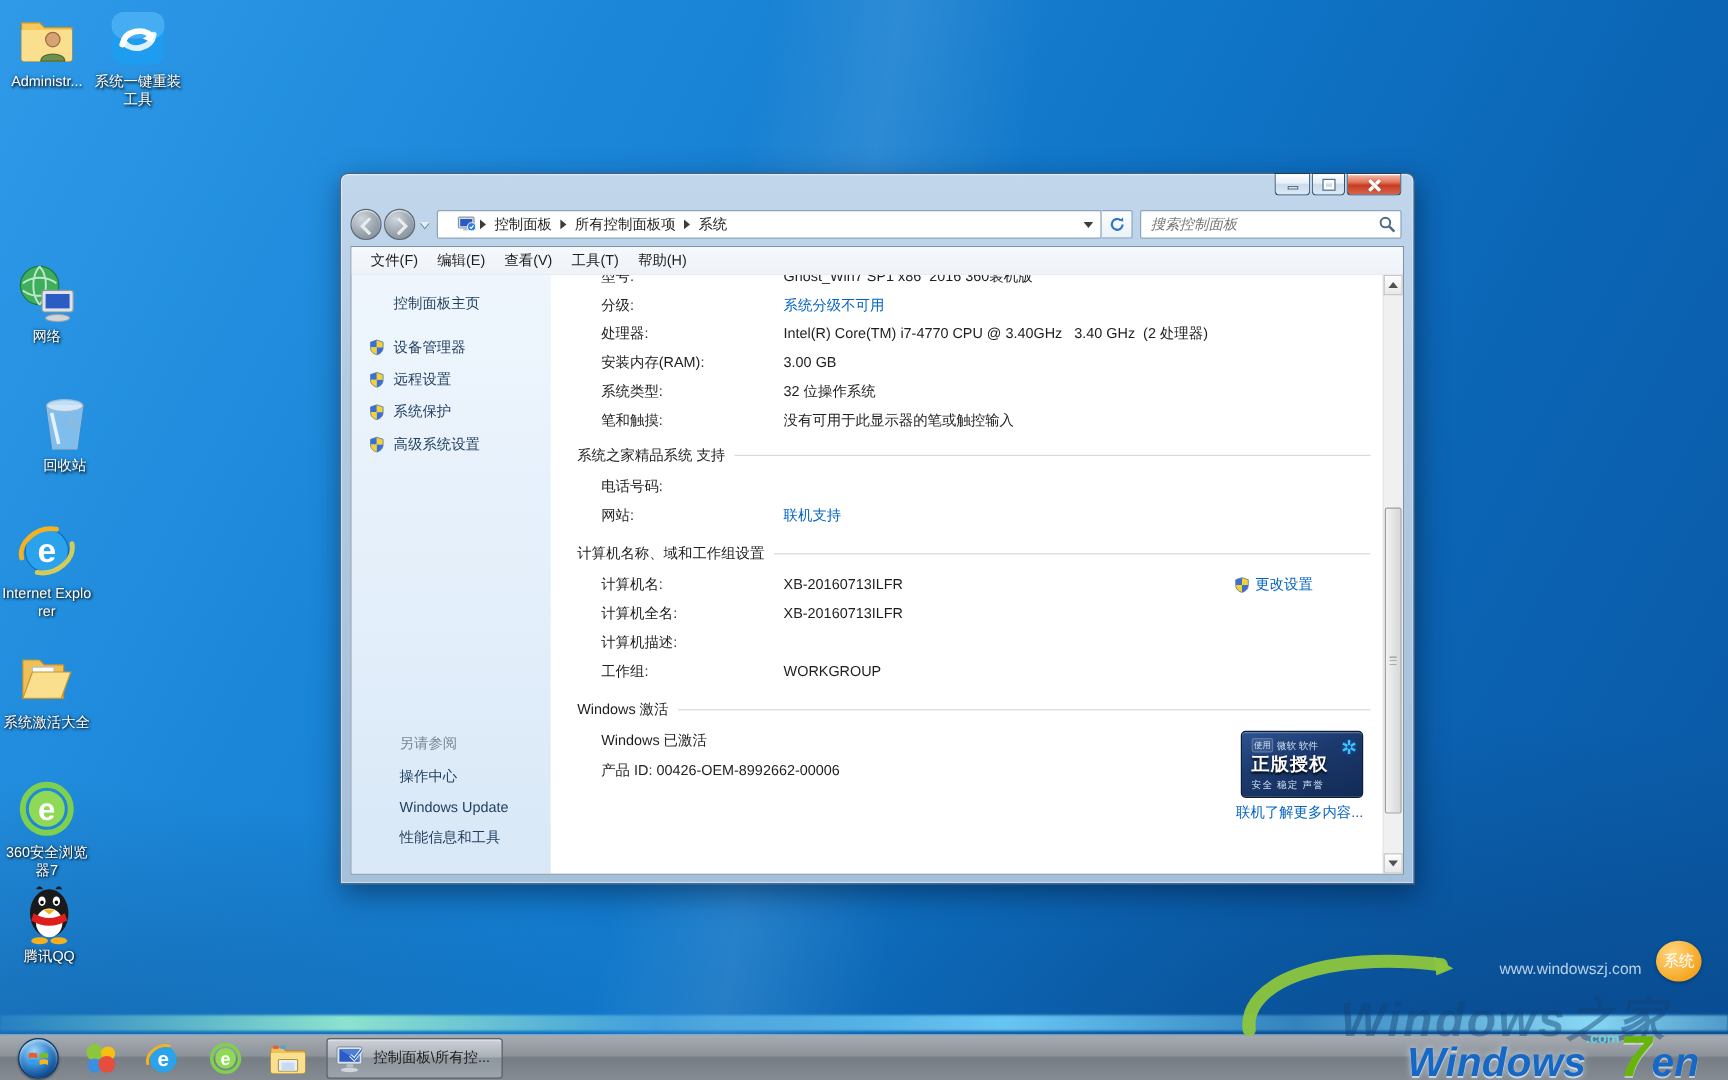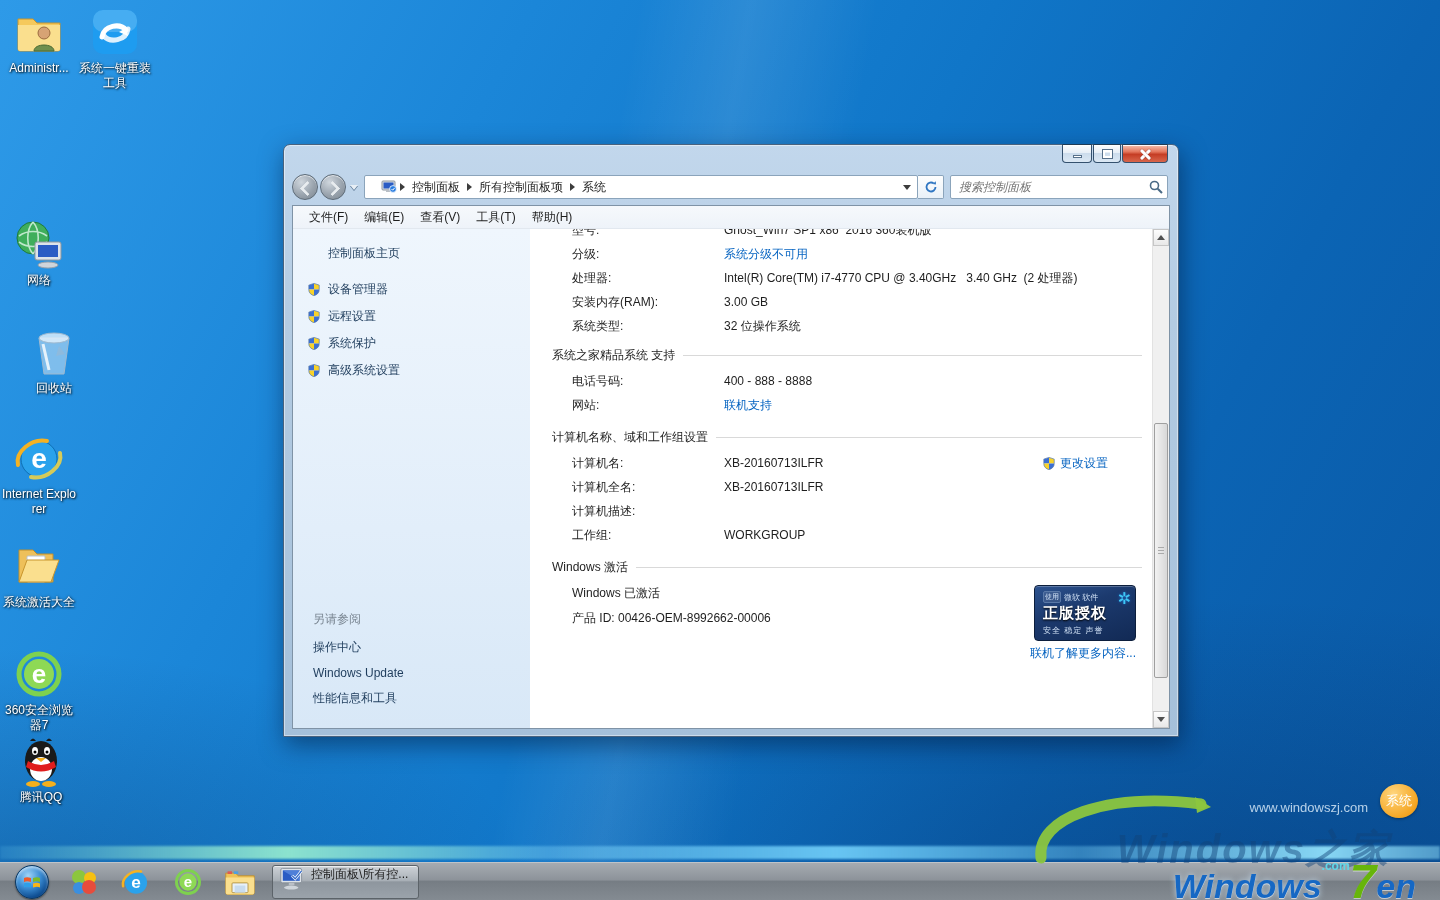--- a/index.html
+++ b/index.html
@@ -76,40 +76,40 @@
 
   .window-client { margin:0 8px; height:calc(593px - 27px - 33px - 9px); background:#fff;
     border:1px solid #7f93a6; display:flex; flex-direction:column; }
   .menubar { height:23px; background:linear-gradient(#f6f9fc,#eef3f9); border-bottom:1px solid #e2e8ef;
     display:flex; align-items:center; padding-left:8px; font-size:12px; color:#1e1e1e; }
   .menu-item { padding:0 8px; height:21px; line-height:21px; cursor:pointer; }
 
   .window-body { flex:1; display:flex; overflow:hidden; }
 
   
-  .nav-pane { width:237px; background:linear-gradient(#eff6fd 0%,#e2eefa 60%,#d8e8f7 100%);
+  .nav-pane { width:166px; background:linear-gradient(#eff6fd 0%,#e2eefa 60%,#d8e8f7 100%);
     padding:14px 0 16px 0; display:flex; flex-direction:column; font-size:12px; flex-shrink:0; }
   .nav-home { color:#1e3c5c; padding:2px 0 2px 35px; cursor:pointer; margin-bottom:12px; }
   .nav-task { display:flex; align-items:center; gap:7px; padding:5px 0 5px 14px; color:#1e3c5c; cursor:pointer; }
-  .see-also { margin-top:auto; }
+  .see-also { margin-top:auto;padding-left:20px; }
   .see-also .hd { color:#7b8793; padding:4px 0 6px 20px; }
   .see-also .it { color:#1e3c5c; padding:5px 0 5px 20px; cursor:pointer; }
 
   
   .main-content { flex:1; background:#fff; overflow:hidden; font-size:12px; color:#1e1e1e; position:relative; }
   .row { display:flex; height:24px; line-height:24px; padding-left:42px; }
   .row .rl { width:152px; flex-shrink:0; }
   .row .rv { flex:1; white-space:pre; }
   .row.first { margin-top:-11px; }
   .link { color:#0563c1; cursor:pointer; }
   .ghead { display:flex; align-items:center; margin:9px 10px 5px 22px; }
   .ghead .t { margin-right:8px; white-space:pre; }
   .ghead .line { flex:1; height:1px; background:#d9d9d9; }
   .row.rel { position:relative; }
-  .change-link { position:absolute; right:44px; top:0; display:flex; align-items:center; gap:4px; }
+  .change-link { position:absolute; right:58px; top:0; display:flex; align-items:center; gap:4px; }
 
   .act-zone { position:relative; }
   .act-row { height:25px; line-height:25px; padding-left:42px; }
   .badge { position:absolute; right:16px; top:4px; width:102px; height:56px; border-radius:4px;
     background:linear-gradient(160deg,#2d5390 0%,#1c3a6e 40%,#122a55 100%);
     border:1px solid #0c1e3c; box-shadow:inset 0 1px 0 rgba(255,255,255,.25); cursor:pointer;
     padding:5px 6px 4px 8px; color:#fff; }
   .badge .b1 { display:flex; align-items:center; gap:3px; font-size:8px; color:#cfe0f5; }
   .badge .b1 .use { border:1px solid #5a79a8; padding:0 1px; font-size:7px; border-radius:2px; background:rgba(255,255,255,.1); }
   .badge .b2 { font-size:15px; font-weight:bold; letter-spacing:1px; margin-top:1px; text-shadow:0 1px 2px #000; }
@@ -136,21 +136,21 @@
   
   .taskbar { position:absolute; left:0; right:0; bottom:0; height:38px; z-index:50;
     background:linear-gradient(#a6abb1 0%,#8d939a 45%,#767d84 50%,#848b92 100%);
     border-top:1px solid #bfc4c9; display:flex; align-items:center; padding-left:6px; }
   .tb-slot { width:52px; height:36px; display:flex; align-items:center; justify-content:center;
     cursor:pointer; border-radius:2px; }
   .start-orb { width:34px; height:34px; border-radius:50%;
     background:radial-gradient(circle at 38% 30%, #9fd4f7 0%, #3d8fd6 40%, #0c4a8e 75%, #062f60 100%);
     border:1px solid #0a3863; box-shadow:inset 0 2px 3px rgba(255,255,255,.6), 0 1px 2px rgba(0,0,0,.5);
     display:flex; align-items:center; justify-content:center; }
-  .task-active { height:34px; margin-left:6px; padding:0 10px 0 6px; display:flex; align-items:flex-start; gap:6px;
+  .task-active { height:34px; margin-left:6px; padding:0 10px 0 6px; display:flex; align-items:center; gap:6px;
     background:linear-gradient(#cdd2d7 0%,#aab1b8 45%,#8e969e 50%,#9ba3ab 100%);
     border:1px solid #5c6369; border-radius:3px; box-shadow:inset 0 1px 0 rgba(255,255,255,.6); cursor:pointer; }
   .task-active .tl { font-size:12px; color:#1c1c1c; max-width:110px; overflow:hidden;
     white-space:nowrap; }
 
   
   .watermark { position:absolute; right:14px; bottom:2px; width:360px; height:120px;
     z-index:60; pointer-events:none; }
   .wm-site { position:absolute; right:58px; top:22px; font-size:13px; color:rgba(225,240,252,.8); }
   .wm-bubble { position:absolute; right:8px; top:6px; width:38px; height:34px; border-radius:50%;
@@ -438,28 +438,31 @@
             <span class="rv">Intel(R) Core(TM) i7-4770 CPU @ 3.40GHz   3.40 GHz  (2 处理器)</span>
           </div>
           <div class="row">
             <span class="rl">安装内存(RAM):</span>
             <span class="rv">3.00 GB</span>
           </div>
           <div class="row">
             <span class="rl">系统类型:</span>
             <span class="rv">32 位操作系统</span>
           </div>
+          <div class="row">
+            <span class="rl">笔和触摸:</span>
+            <span class="rv">没有可用于此显示器的笔或触控输入</span>
+          </div>
 
           <div class="ghead">
             <span class="t">系统之家精品系统 支持</span>
             <span class="line"></span>
           </div>
           <div class="row">
             <span class="rl">电话号码:</span>
-            <span class="rv">400 - 888 - 8888</span>
           </div>
           <div class="row">
             <span class="rl">网站:</span>
             <span class="rv link">联机支持</span>
           </div>
 
           <div class="ghead" style="margin-top:12px">
             <span class="t">计算机名称、域和工作组设置</span>
             <span class="line"></span>
           </div>

